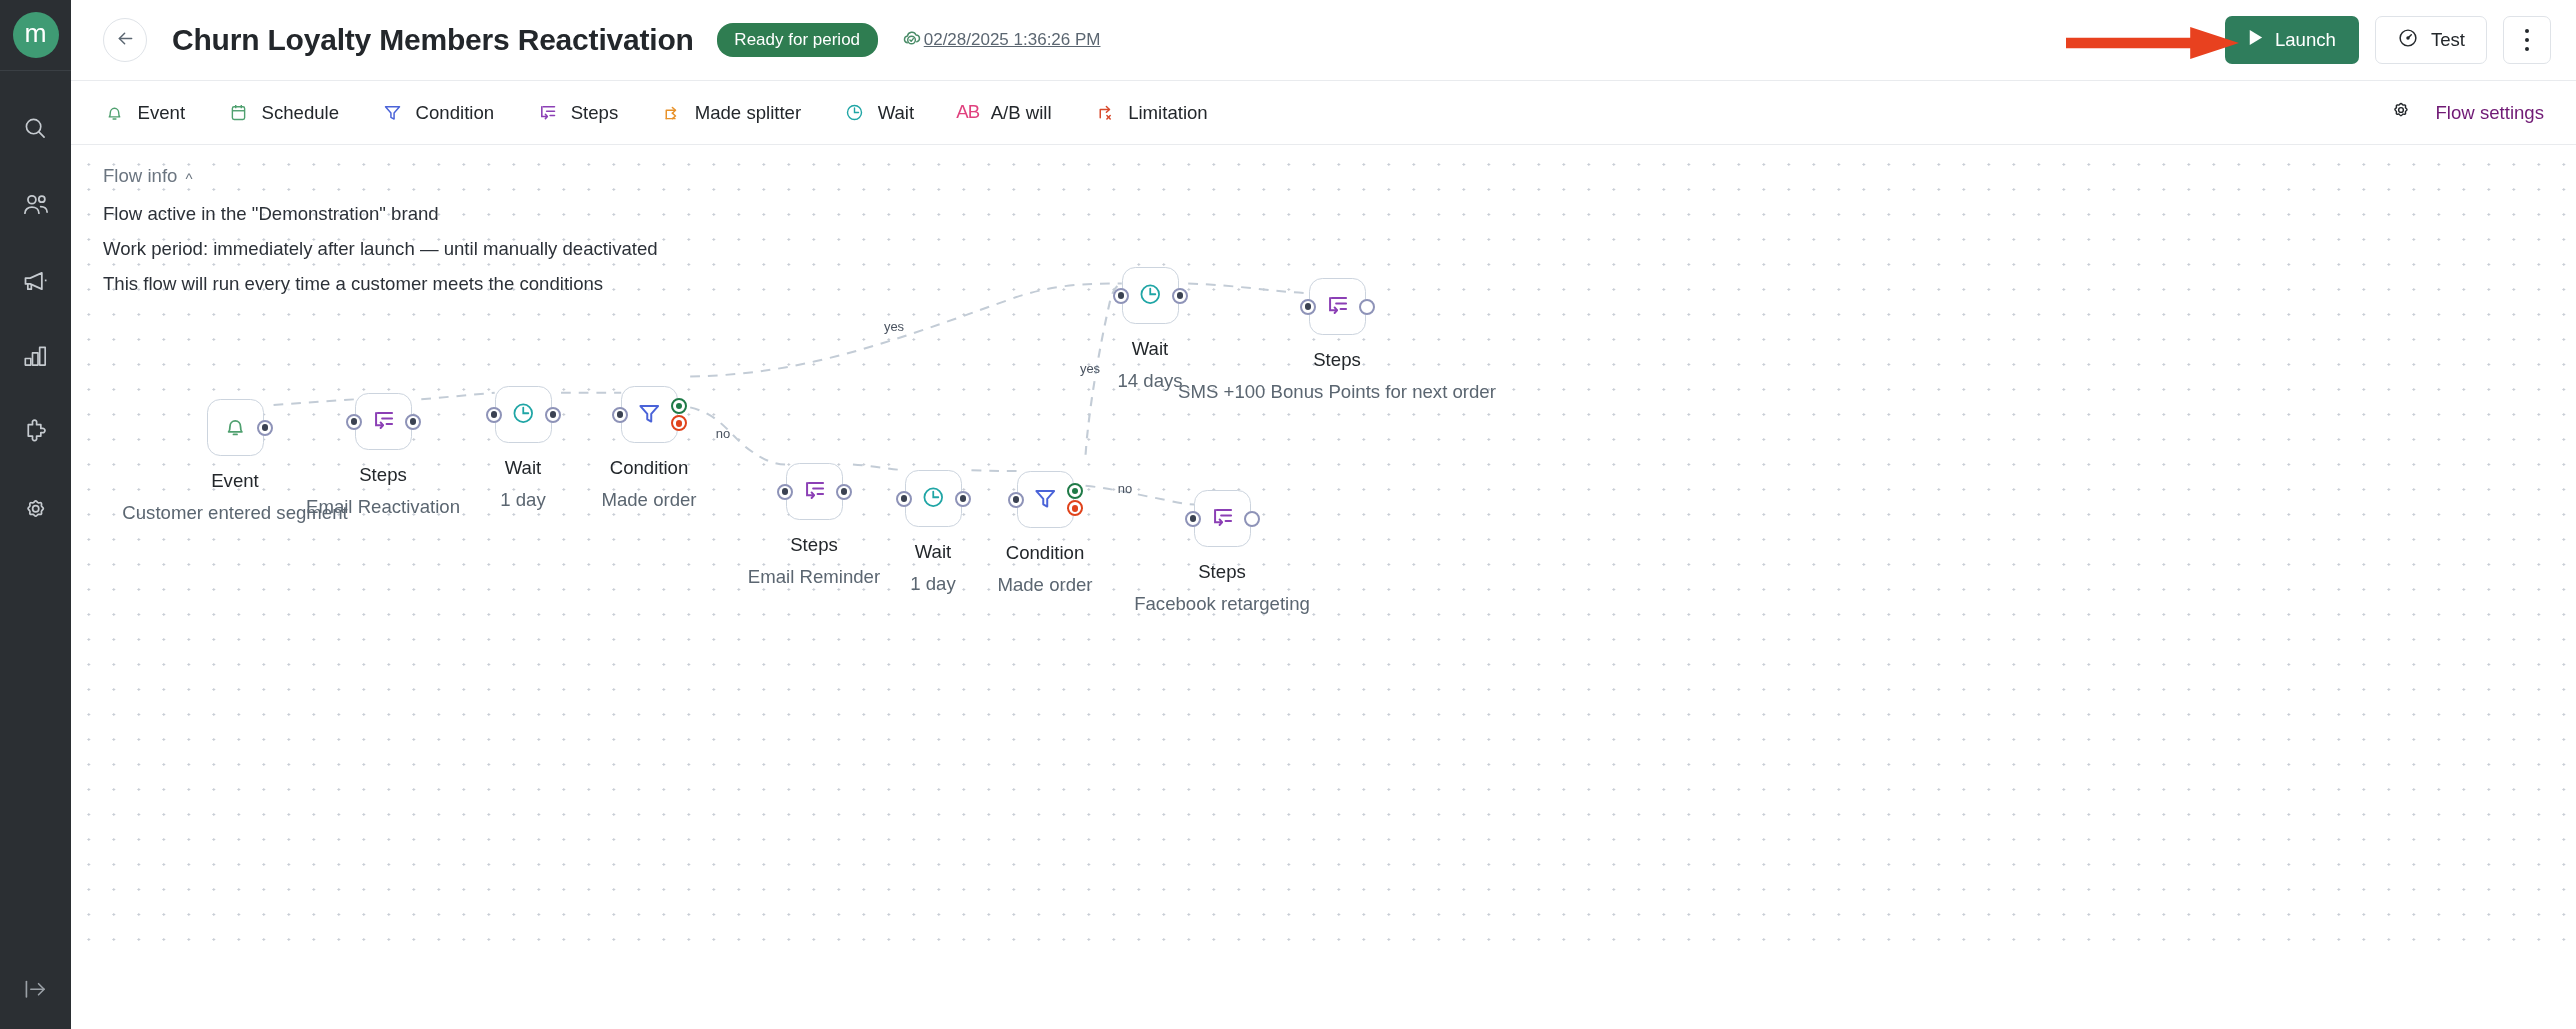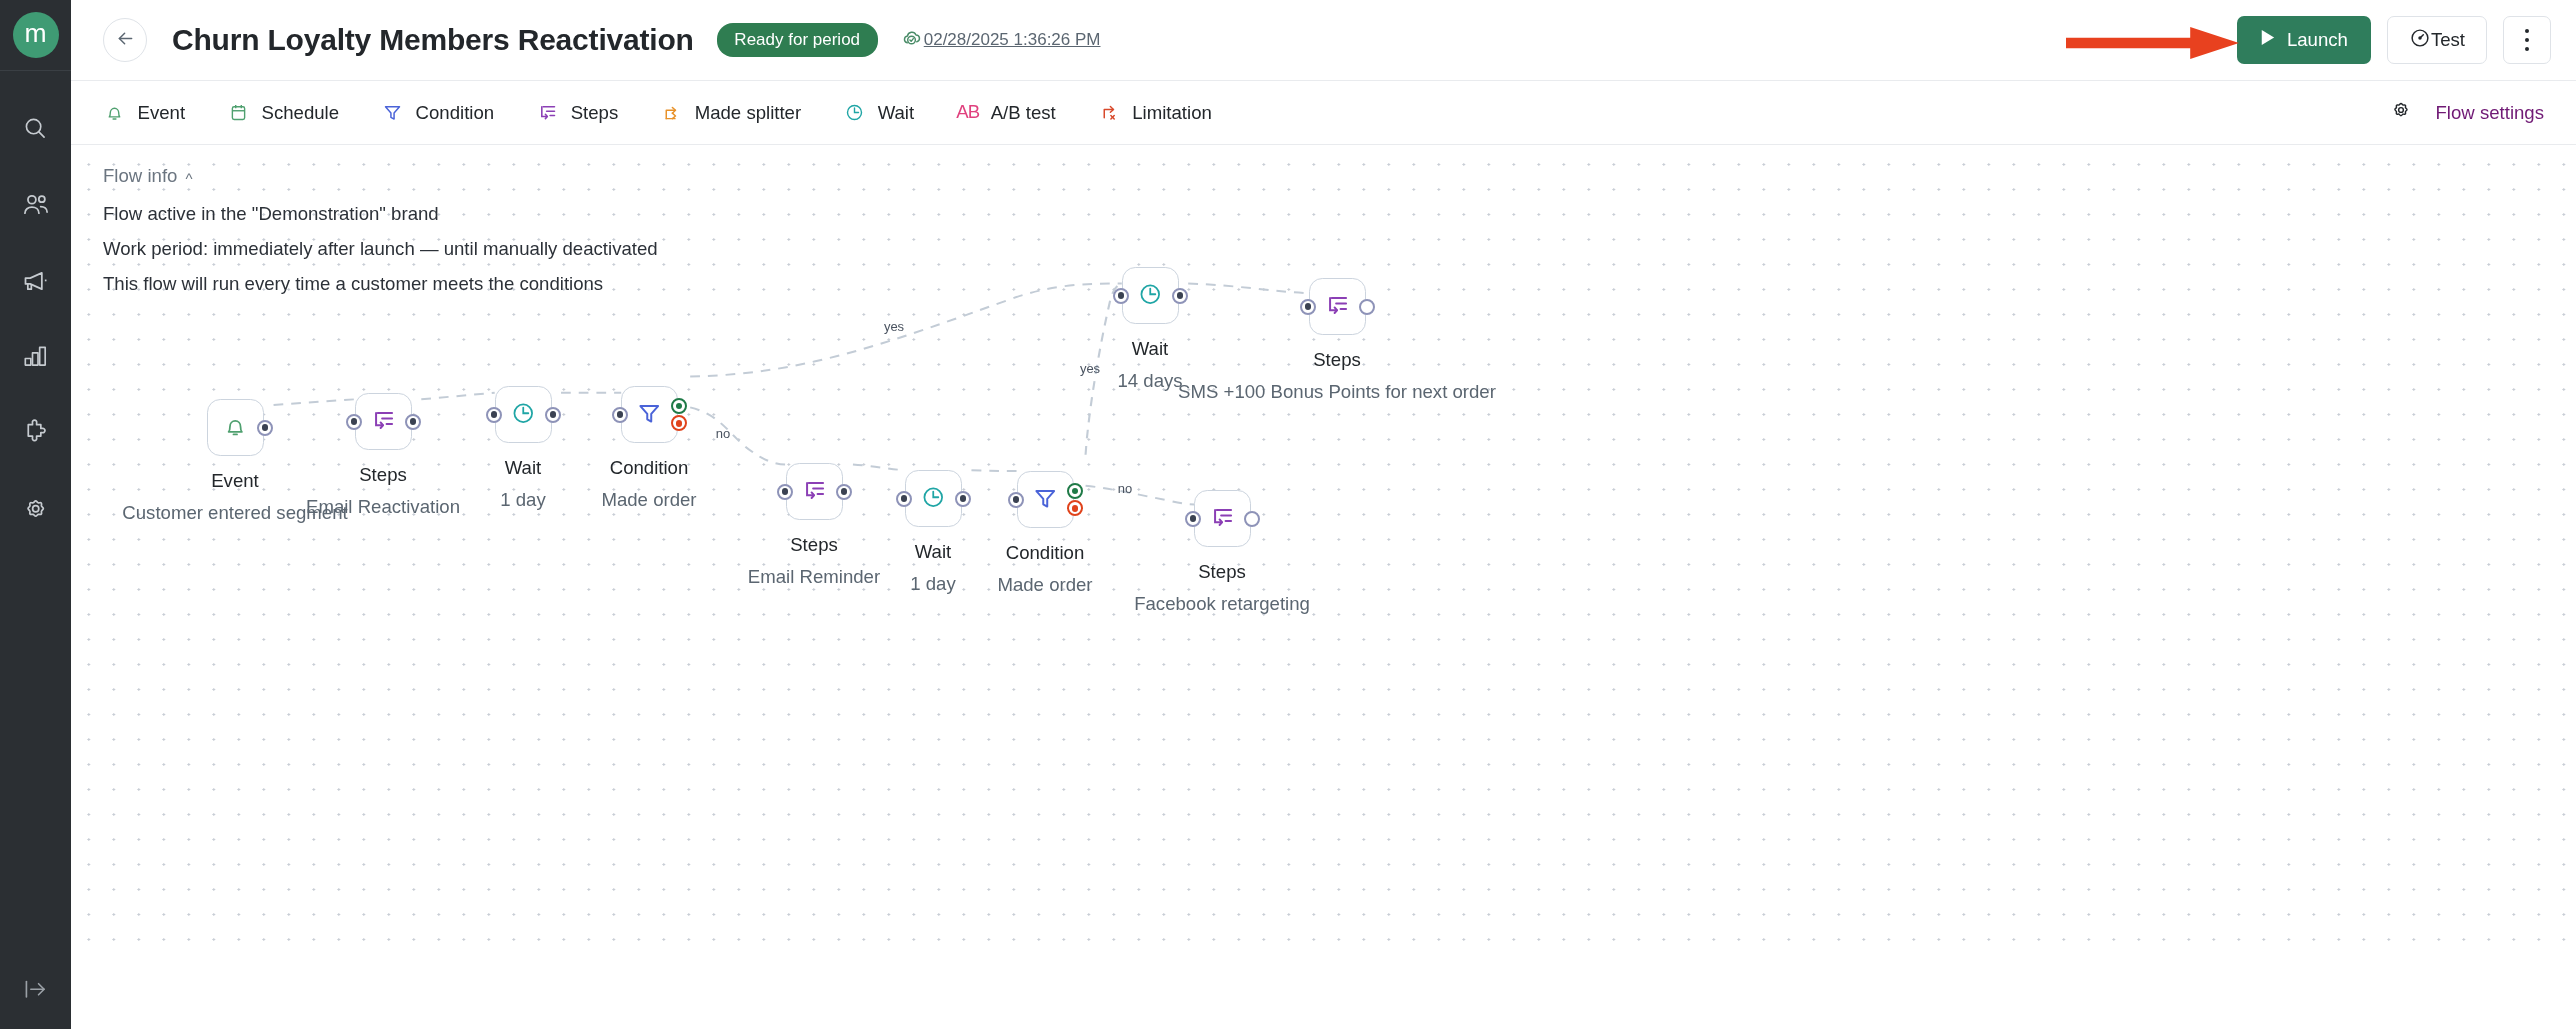--- a/index.html
+++ b/index.html
@@ -75,21 +75,21 @@
   .header-right { margin-left: auto; display: flex; align-items: center; gap: 16px; }
   .btn-launch {
     background: #2f7d5c; color: #fff; border: none; border-radius: 7px;
     height: 48px; padding: 0 23px; font-size: 18.6px;
     display: flex; align-items: center; gap: 11.5px; cursor: pointer;
     font-family: inherit;
   }
   .btn-test {
     background: #fff; color: #23272b; border: 0.9px solid #dfe3e8; border-radius: 7px;
     height: 48px; padding: 0 21px; font-size: 18.6px;
-    display: flex; align-items: center; gap: 0; cursor: pointer;
+    display: flex; align-items: center; gap: 12px; cursor: pointer;
     font-family: inherit;
   }
   .btn-kebab {
     background: #fff; border: 0.9px solid #dfe3e8; border-radius: 7px;
     width: 48px; height: 48px; display: flex; align-items: center; justify-content: center;
     cursor: pointer;
   }
   .kebab-dot { width: 4.4px; height: 4.4px; border-radius: 50%; background: #23272b; margin: 2.2px 0; }
 
   
@@ -376,21 +376,21 @@
           <svg width="21" height="21" viewBox="0 0 24 24" fill="none" stroke="#1fa5a5" stroke-width="1.6" stroke-linecap="round">
             <circle cx="12" cy="12" r="8"></circle>
               <polyline points="12,6.8 12,12 16.6,12"></polyline>
           </svg>
         </span>
         <span>Wait</span>
       </div>
 
       <div class="tool">
         <span class="ticon" style="color:#e0417e;font-size:18.6px;line-height:1;letter-spacing:-0.9px;">AB</span>
-        <span>A/B test</span>
+        <span>A/B will</span>
       </div>
 
       <div class="tool">
         <span class="ticon">
           <svg width="21" height="21" viewBox="0 0 24 24" fill="none" stroke="#d8492b" stroke-width="1.7" stroke-linecap="round" stroke-linejoin="round">
             <path d="M6 18V8.5h10"></path>
               <polyline points="13,5.2 16.6,8.5 13,11.8"></polyline>
             <line x1="13.6" y1="15.4" x2="17.4" y2="19.4"></line>
               <line x1="17.4" y1="15.4" x2="13.6" y2="19.4"></line>
           </svg>

